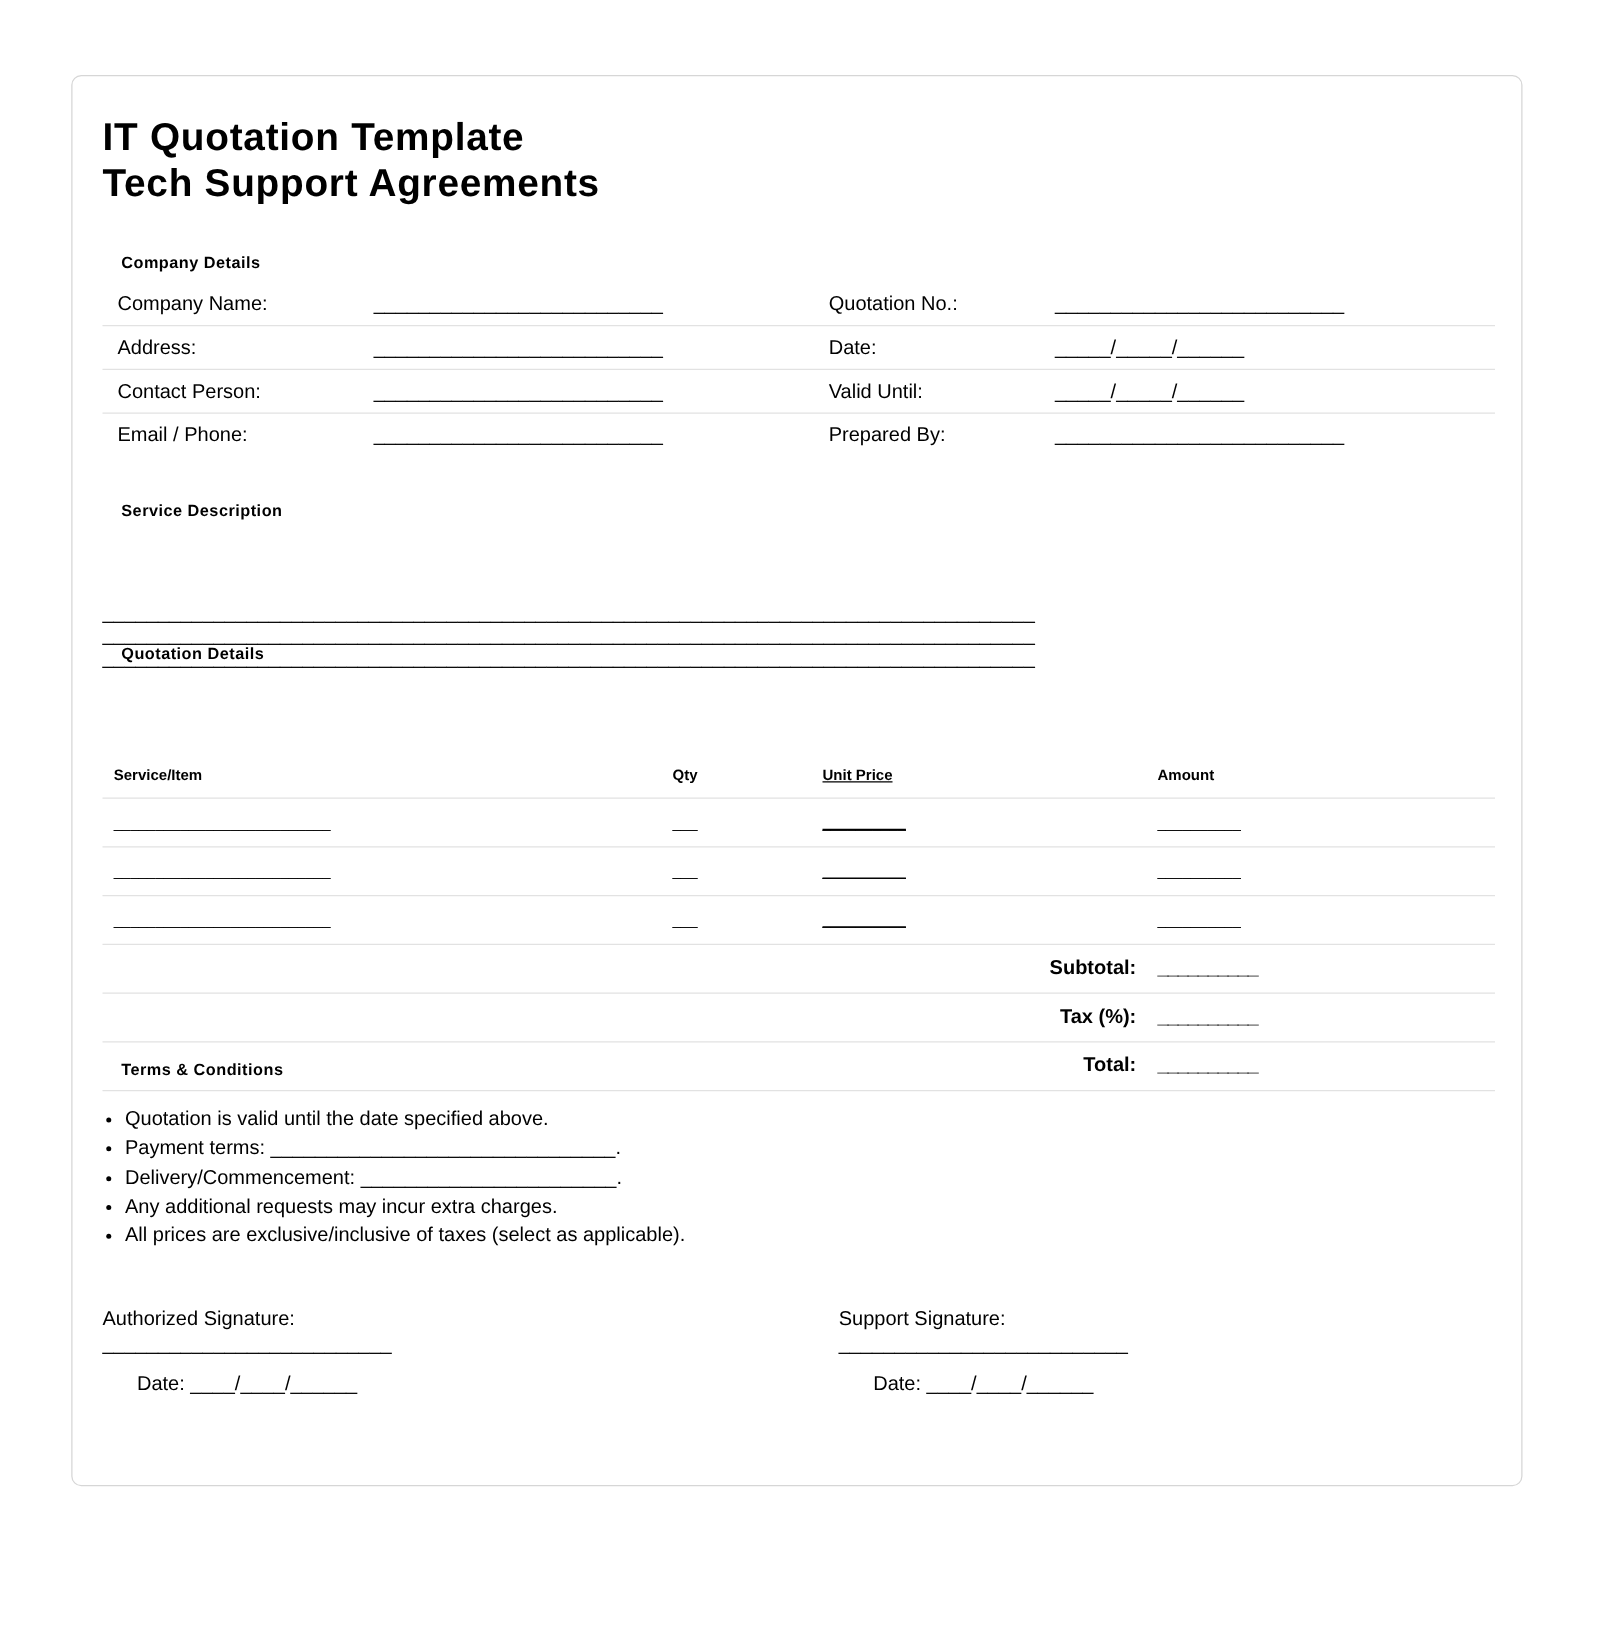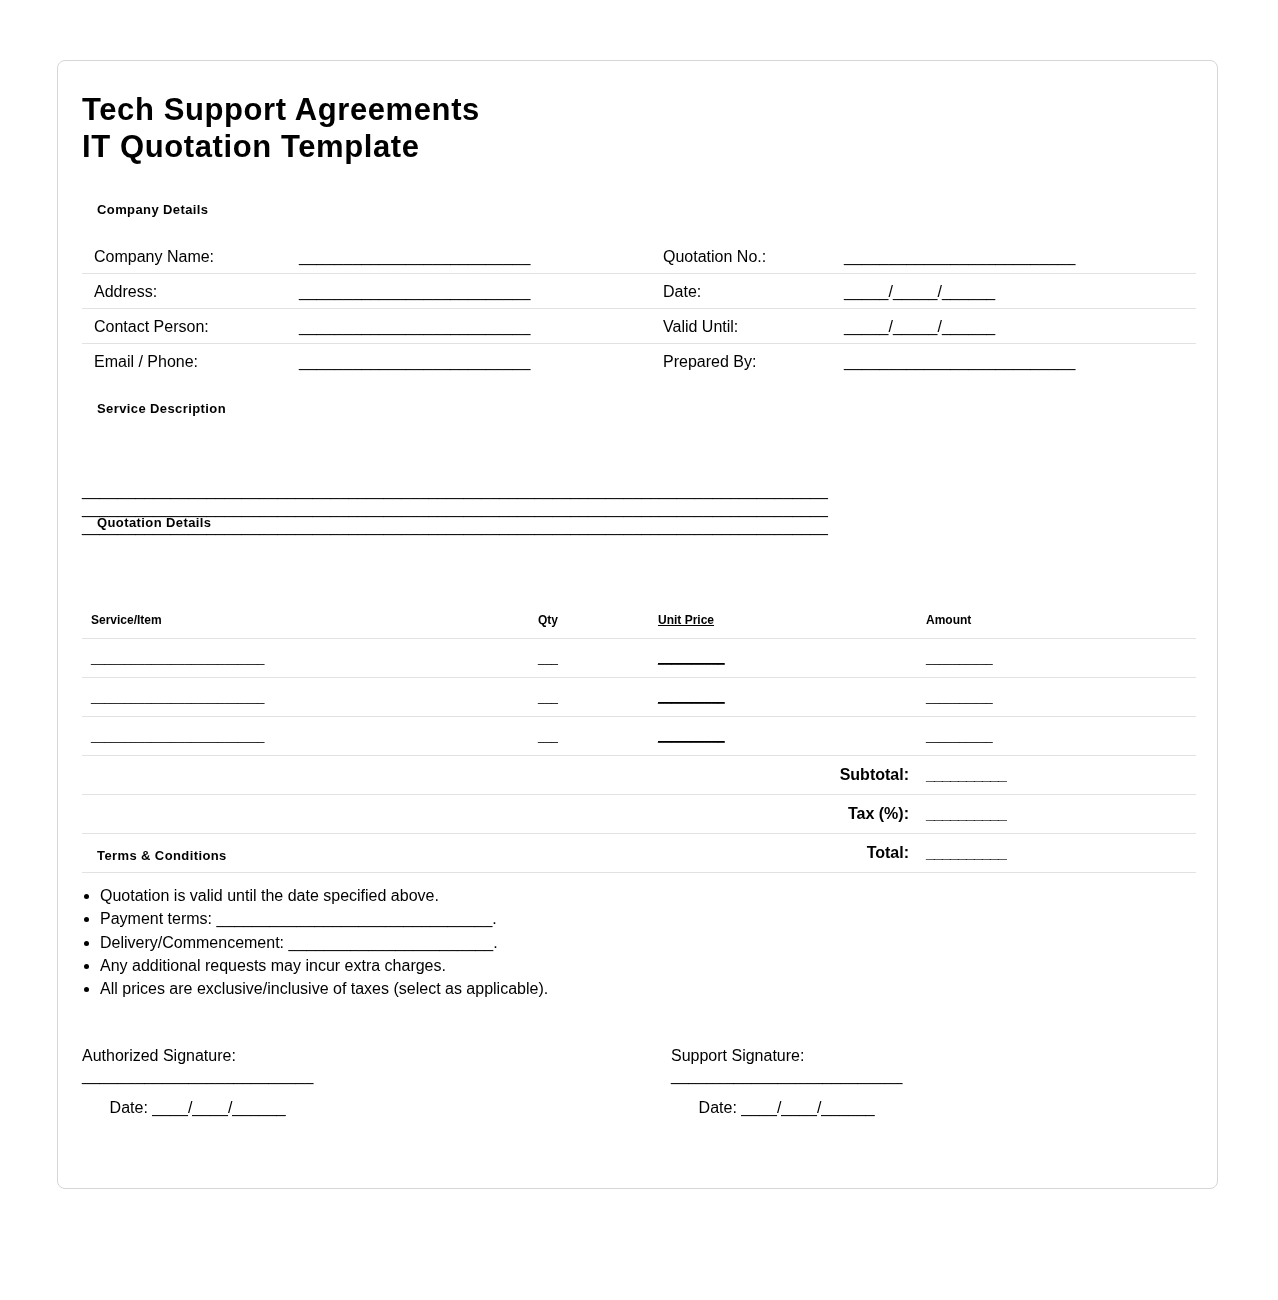--- a/index.html
+++ b/index.html
@@ -20,21 +20,21 @@
     font-size: 31px; font-weight: bold; line-height: 37px; letter-spacing: 0.6px;
   }
   .title span { display: block; }
 
   .section-heading {
     position: absolute; left: 15px; margin: 0;
     font-size: 13px; font-weight: bold; letter-spacing: 0.4px; line-height: 20px;
   }
 
   
-  .info-table { position: absolute; left: 0; top: 178px; width: 1114px; }
+  .info-table { position: absolute; left: 0; top: 165px; width: 1114px; }
   .info-row {
     position: relative; height: 35px; border-bottom: 1px solid #e2e2e2; box-sizing: border-box;
   }
   .info-row:last-child { border-bottom: none; }
   .info-row .cell {
     position: absolute; top: 8px; font-size: 16px; line-height: 20px; white-space: nowrap;
   }
   .c-l1 { left: 12px; }
   .c-v1 { left: 217px; }
   .c-l2 { left: 581px; }
@@ -79,22 +79,22 @@
   .sig .sig-line { margin-top: 2px; line-height: 16px; height: 16px; white-space: nowrap; }
   .sig .sig-date { margin-top: 14px; line-height: 20px; white-space: nowrap; text-align: center; }
 </style>
 </head>
 <body>
 
 <div class="card">
   <div class="inner">
 
     <h1 class="title">
+      <span>IT Quotation Template</span>
       <span>Tech Support Agreements</span>
-      <span>IT Quotation Template</span>
     </h1>
 
     <h3 class="section-heading" style="top:139px;">Company Details</h3>
     <div class="info-table">
       <div class="info-row">
         <span class="cell c-l1">Company Name:</span>
         <span class="cell c-v1">__________________________</span>
         <span class="cell c-l2">Quotation No.:</span>
         <span class="cell c-v2">__________________________</span>
       </div>

